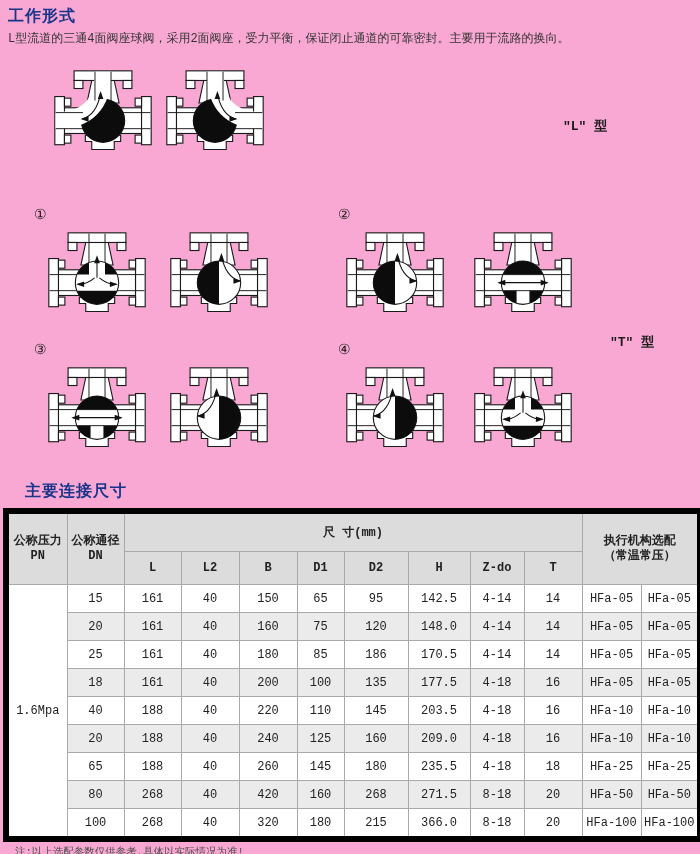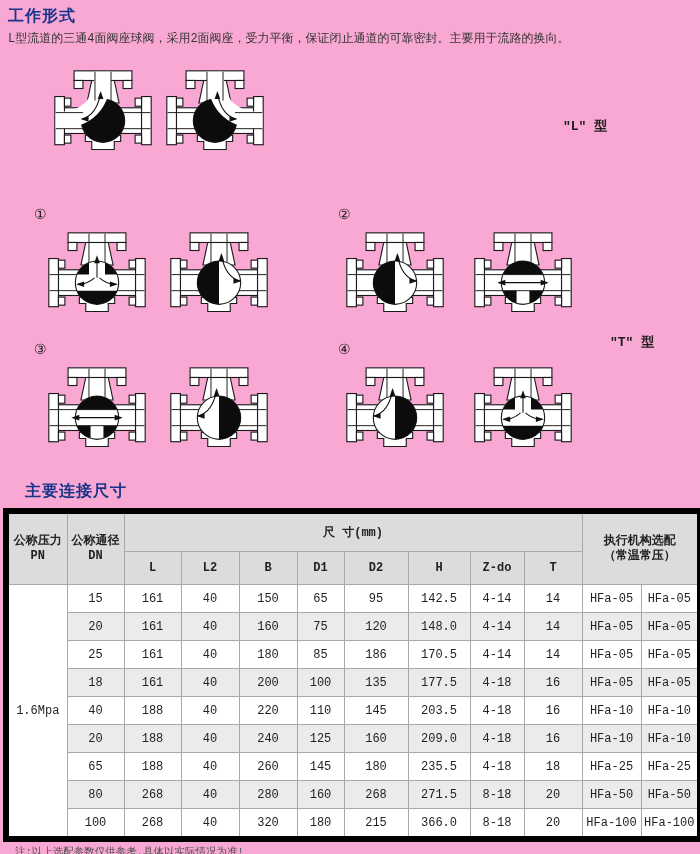--- a/index.html
+++ b/index.html
@@ -323,21 +323,21 @@
           <td>235.5</td>
           <td>4-18</td>
           <td>18</td>
           <td>HFa-25</td>
           <td>HFa-25</td>
       </tr>
       <tr class="alt">
         <td>80</td>
           <td>268</td>
           <td>40</td>
-          <td>280</td>
+          <td>420</td>
           <td>160</td>
           <td>268</td>
           <td>271.5</td>
           <td>8-18</td>
           <td>20</td>
           <td>HFa-50</td>
           <td>HFa-50</td>
       </tr>
       <tr>
         <td>100</td>

